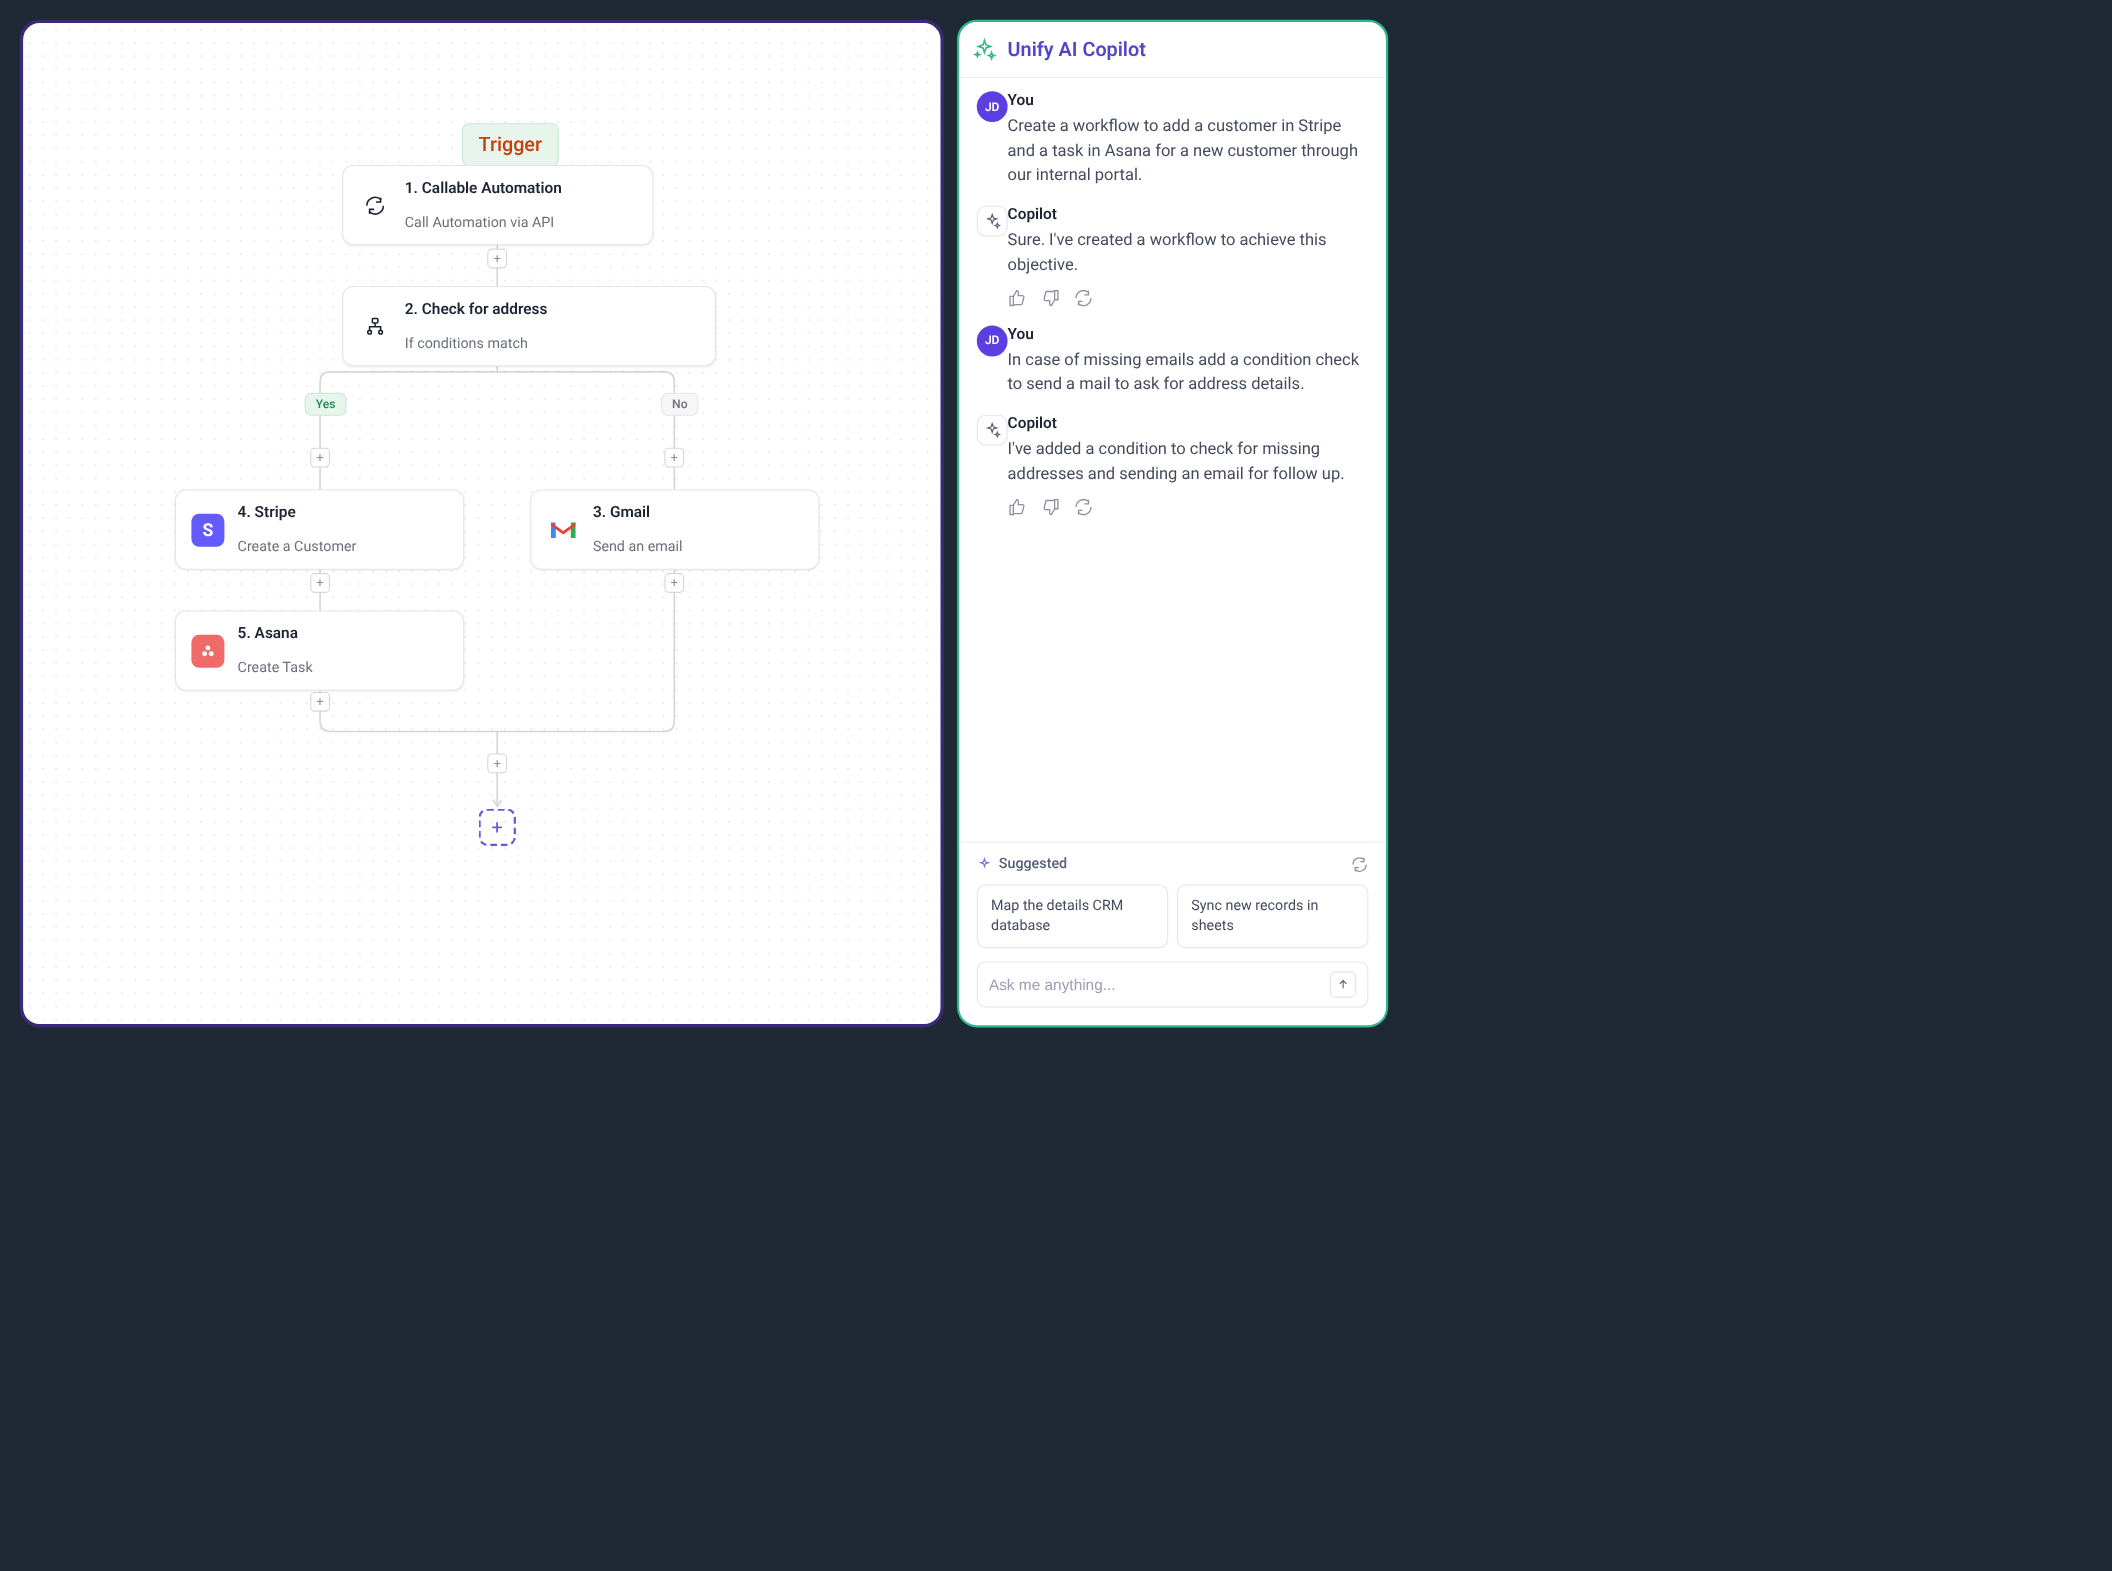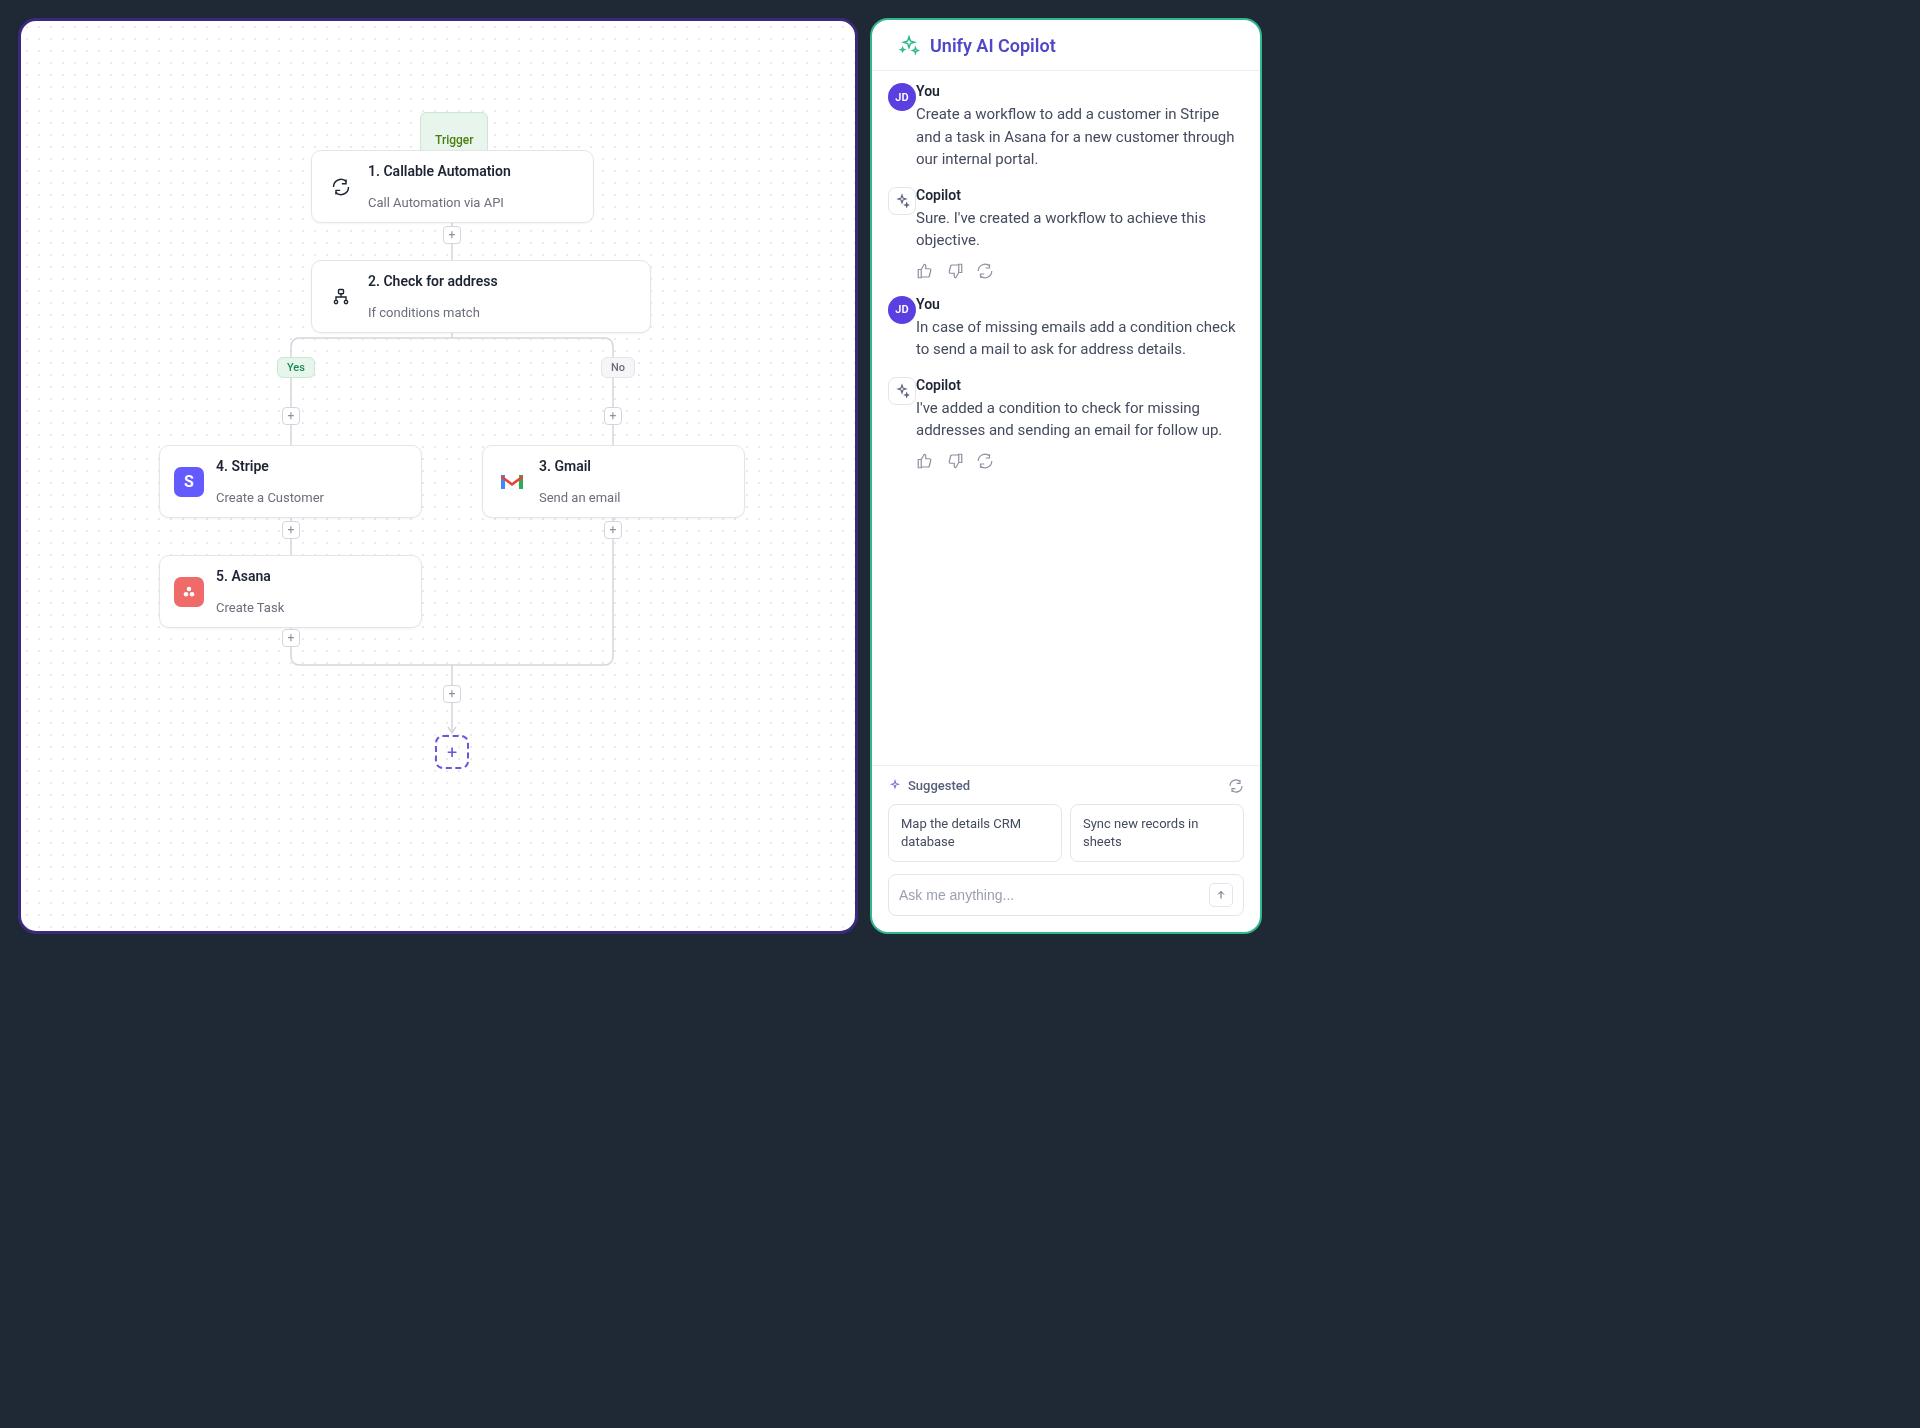--- a/index.html
+++ b/index.html
@@ -25,26 +25,26 @@
 .workflow {
   position: relative;
   width: 100%;
   height: 100%;
 }
 .conn-svg { position:absolute; top:0; left:0; width:100%; height:100%; pointer-events:none; }
 .conn-svg path, .conn-svg line { stroke:#d4d6dd; stroke-width:1.5; fill:none; }
 
 .badge {
   position: absolute;
-  padding: 20px 14px;
+  padding: 8px 14px;
   border-radius: 6px;
-  font-size: 12px;
+  font-size: 18px;
   font-weight: 500;
   background:#e7f5ec;
-  color:#4d7c0f;
+  color:#c2410c;
   border:1px solid #c8e8d4;
 }
 .badge.yes { background:#e7f5ec; color:#1a8a54; border-color:#c8e8d4; font-size:11px; padding:3px 9px; }
 .badge.no  { background:#f6f6f8; color:#6b6f7b; border-color:#e4e5ea; font-size:11px; padding:3px 9px; }
 
 .node {
   position:absolute;
   background:#fff;
   border:1px solid #e4e5ea;
   border-radius:10px;
@@ -88,21 +88,21 @@
 .copilot {
   width: 392px;
   background:#fff;
   border-radius:18px;
   border:2px solid #2fb98b;
   display:flex;
   flex-direction:column;
   overflow:hidden;
 }
 .copilot-header {
-  padding:14px 26px;
+  padding:14px 12px;
   border-bottom:1px solid #eceef2;
   display:flex; align-items:center; gap:10px;
 }
 .sparkle-lg { width:22px; height:22px; }
 .copilot-title { font-size:18px; font-weight:600; color:#5046c8; }
 
 .chat { flex:1; overflow-y:auto; padding: 12px 16px; }
 .msg { display:flex; gap:0; margin-bottom:16px; align-items:flex-start; }
 .avatar {
   width:28px; height:28px; border-radius:50%;

